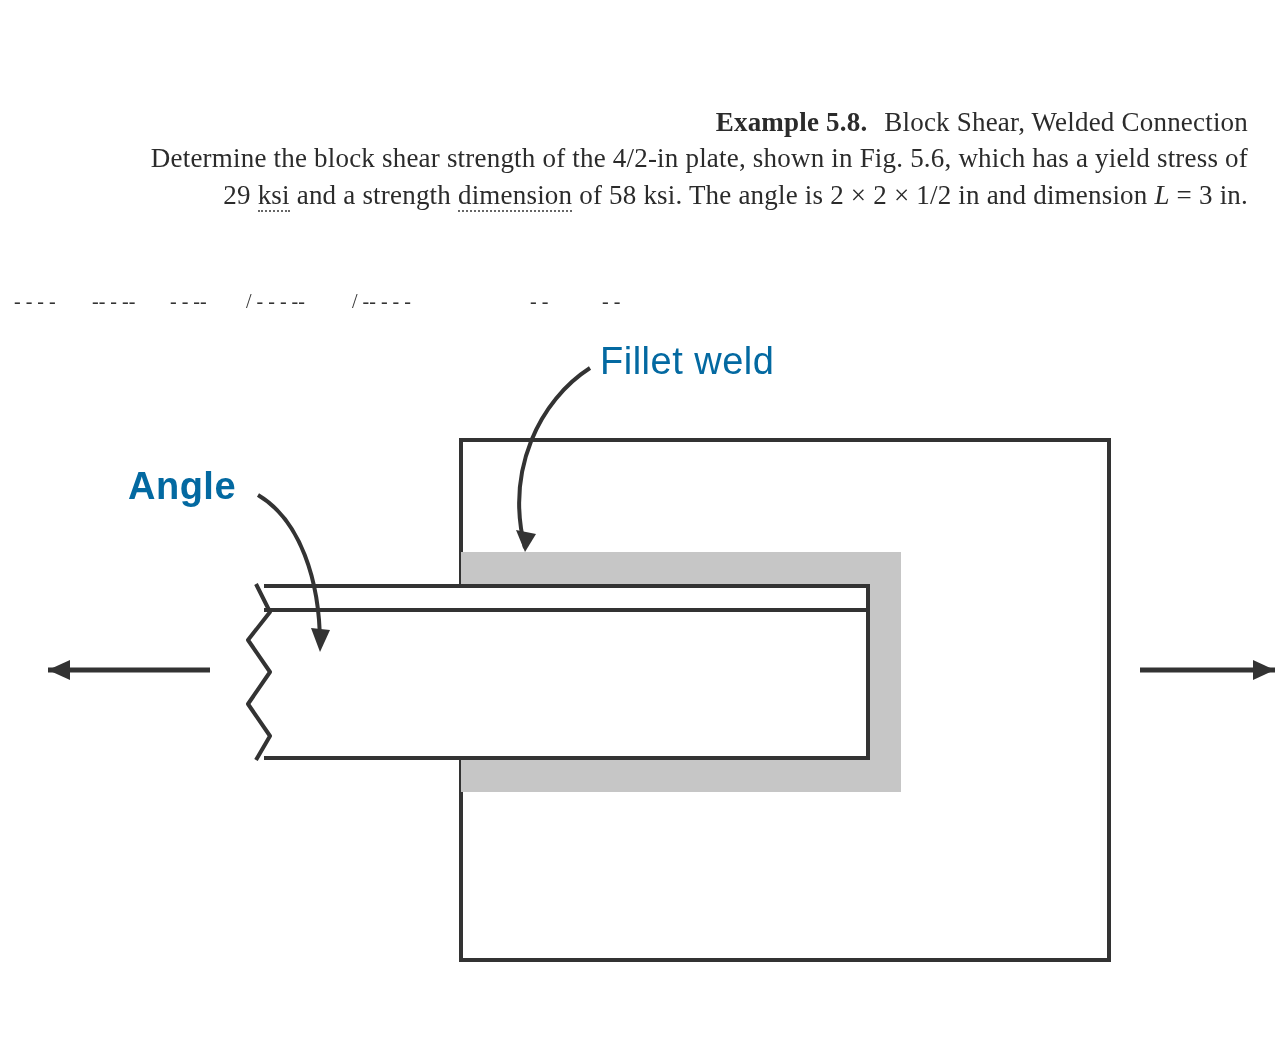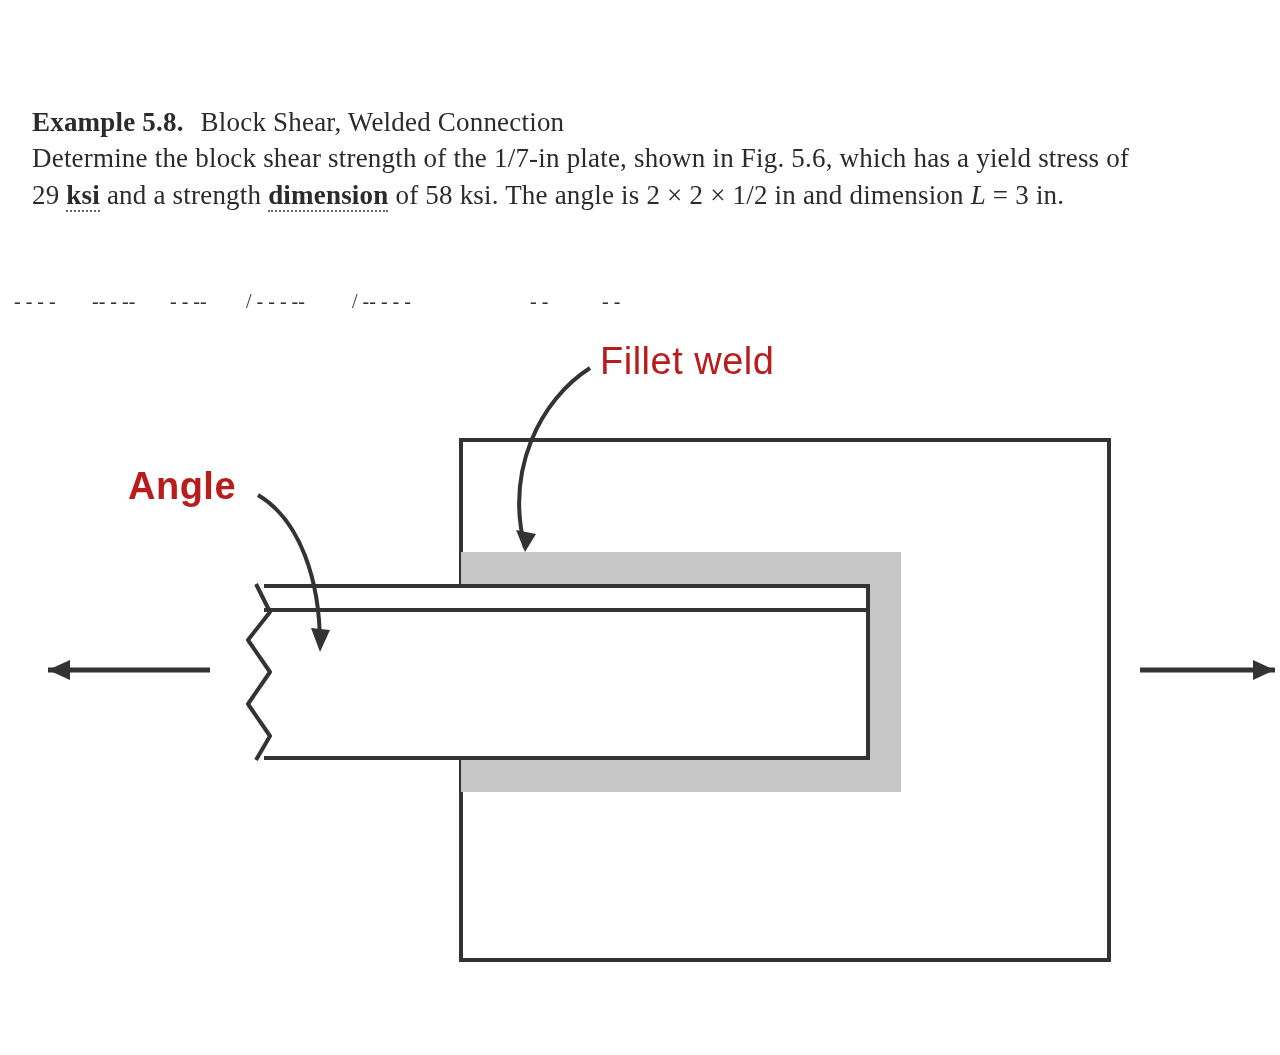--- a/index.html
+++ b/index.html
@@ -10,38 +10,38 @@
     background: #fff;
     font-family: "Book Antiqua", Palatino, "Palatino Linotype", Georgia, serif;
     color: #2b2b2b;
   }
   .page {
     position: relative;
     width: 1280px;
     height: 843px;
     box-sizing: border-box;
     padding: 0;
+    text-align: right;
   }
   .text-block {
     position: absolute;
     left: 32px;
     top: 104px;
     width: 1216px;
     font-size: 27px;
     line-height: 1.35;
     letter-spacing: 0.2px;
   }
   .ex-label {
     font-weight: 700;
     margin-right: 10px;
   }
   .dotted-underline {
     border-bottom: 2px dotted #666;
     padding-bottom: 0px;
-    font-weight: bold;
   }
   .fragment-line {
     position: absolute;
     left: 0px;
     top: 290px;
     width: 1280px;
     height: 20px;
     font-size: 20px;
     color: #333;
     font-family: Georgia, serif;
@@ -63,33 +63,33 @@
   .figure svg {
     position: absolute;
     left: 0;
     top: 0;
   }
 
   .label {
     position: absolute;
     font-family: Arial, Helvetica, sans-serif;
     font-size: 38px;
-    color: #b91c1c;
+    color: #0369a1;
     letter-spacing: 0.5px;
   }
 </style>
 </head>
 <body>
 
 <div class="page">
 
   <div class="text-block">
     <span class="ex-label">Example 5.8.</span>
     <span>Block Shear, Welded Connection</span><br>
-    <span>Determine the block shear strength of the 1/7-in plate, shown in Fig. 5.6, which has a yield stress of</span><br>
+    <span>Determine the block shear strength of the 4/2-in plate, shown in Fig. 5.6, which has a yield stress of</span><br>
     <span>29 </span><span class="dotted-underline">ksi</span><span> and a strength </span><span class="dotted-underline">dimension</span><span> of 58 ksi. The angle is 2 × 2 × 1/2 in and dimension </span><span style="font-style:italic;">L</span><span> = 3 in.</span>
   </div>
 
   <div class="fragment-line">
     <span style="left:14px;">- - - -</span>
     <span style="left:92px;">-- - --</span>
     <span style="left:170px;">- - --</span>
     <span style="left:246px;">/ - - - --</span>
     <span style="left:352px;">/ -- - - -</span>
     <span style="left:530px;">- -</span>

